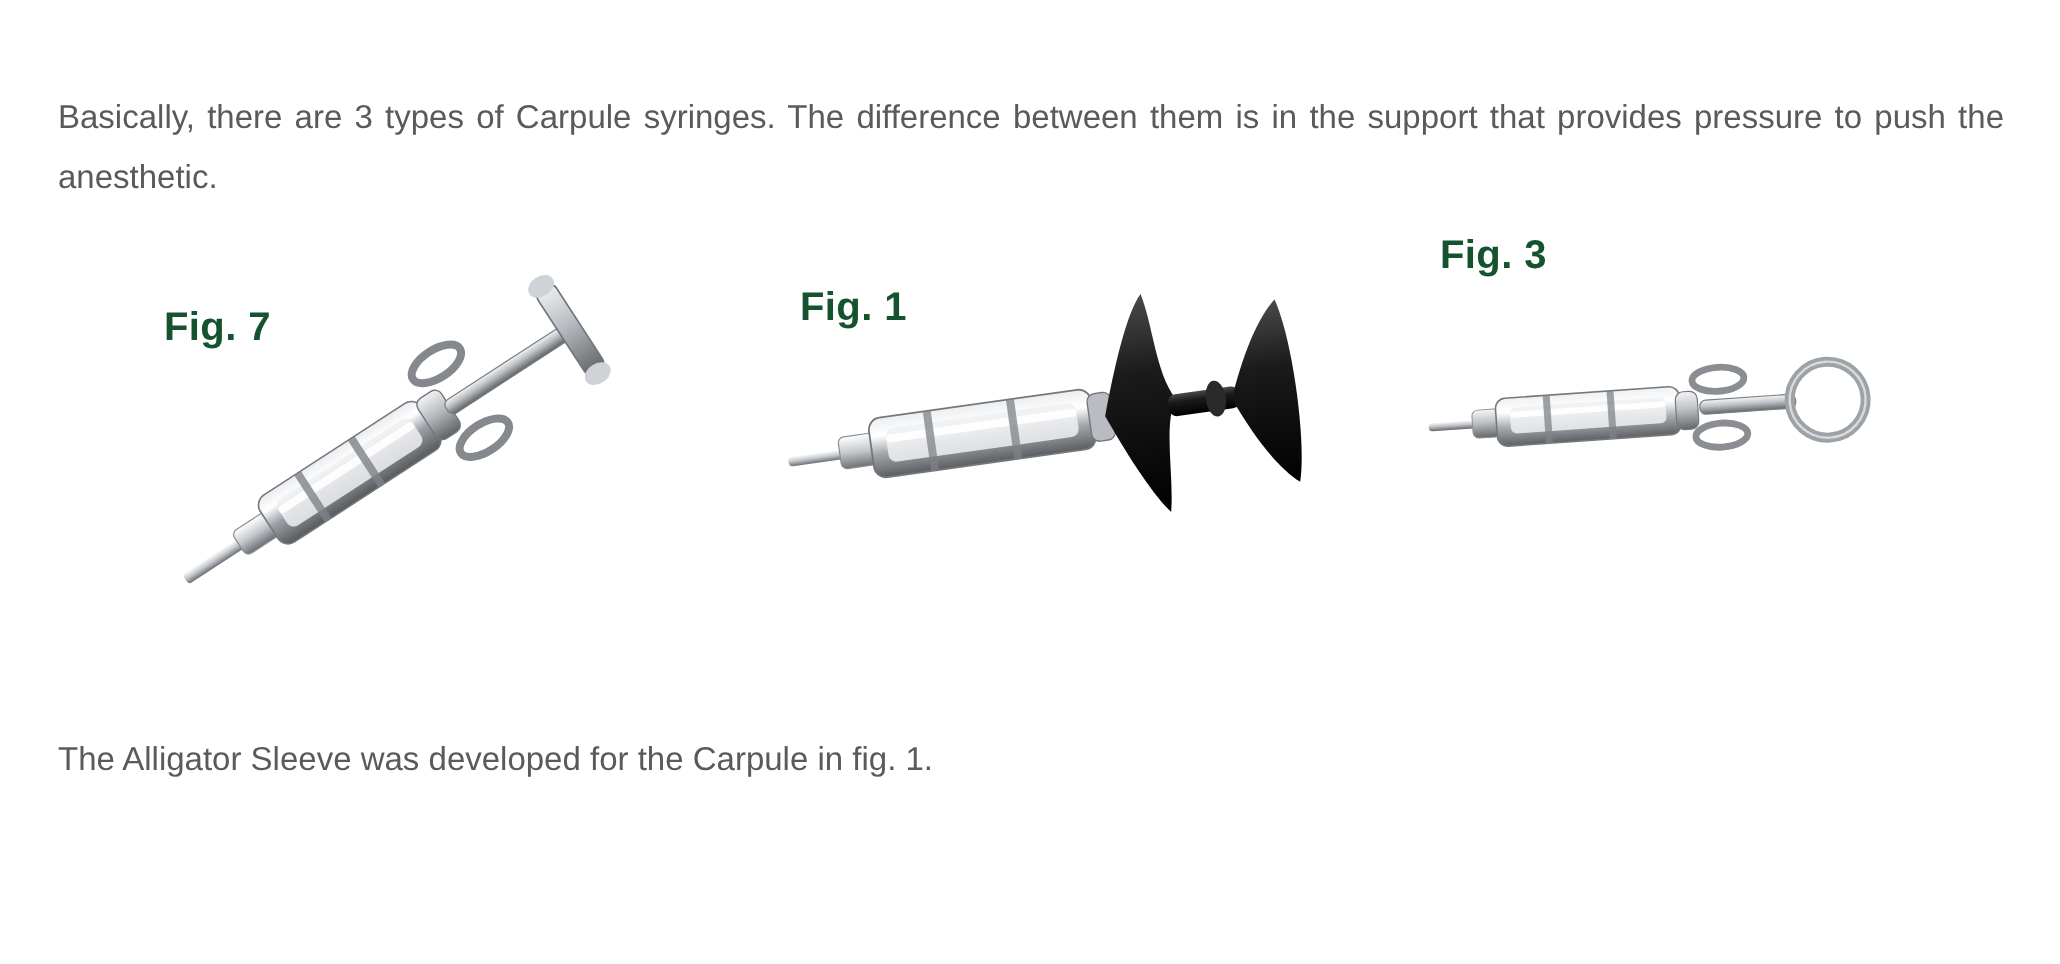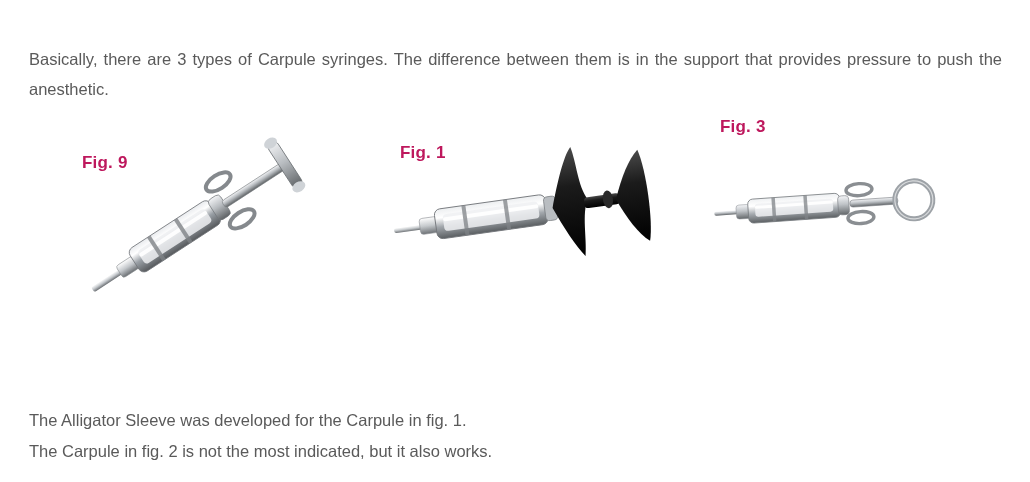--- a/index.html
+++ b/index.html
@@ -34,23 +34,23 @@
     left: 0;
     top: 100px;
     width: 1030px;
     height: 240px;
   }
   .fig {
     position: absolute;
   }
   .fig-label {
     position: absolute;
-    font-size: 17px;
+    font-size: 20px;
     font-weight: bold;
-    color: #be185d;
+    color: #14532d;
     letter-spacing: 0.2px;
     text-align: right;
   }
   #fig1 { left: 60px; top: 20px; width: 280px; height: 200px; }
   #fig1 .fig-label { left: 22px; top: 33px; }
   #fig2 { left: 385px; top: 18px; width: 280px; height: 170px; }
   #fig2 .fig-label { left: 15px; top: 25px; }
   #fig3 { left: 700px; top: 5px; width: 280px; height: 160px; }
   #fig3 .fig-label { left: 20px; top: 12px; }
 
@@ -61,38 +61,37 @@
   }
 
   .outro {
     position: absolute;
     left: 29px;
     top: 365px;
     width: 980px;
     font-size: 16.5px;
     line-height: 31px;
     color: #5a5a5a;
-    margin-top: 40px;
   }
   .outro-line {
     display: block;
     white-space: nowrap;
   }
 </style>
 </head>
 <body>
 
 <div class="page">
 
   <p class="intro">Basically, there are 3 types of Carpule syringes. The difference between them is in the support that provides pressure to push the anesthetic.</p>
 
   <div class="figures">
 
     <div class="fig" id="fig1">
-      <span class="fig-label">Fig. 9</span>
+      <span class="fig-label">Fig. 7</span>
       <svg class="syringe-svg" width="280" height="200" viewBox="0 0 280 200">
         <defs>
           <linearGradient id="g1body" x1="0" y1="0" x2="0" y2="1">
             <stop offset="0%" stop-color="#e9ebee"></stop>
             <stop offset="25%" stop-color="#ffffff"></stop>
             <stop offset="55%" stop-color="#9aa0a6"></stop>
             <stop offset="100%" stop-color="#56595c"></stop>
           </linearGradient>
           <linearGradient id="g1bar" x1="0" y1="0" x2="0" y2="1">
             <stop offset="0%" stop-color="#f2f3f5"></stop>
@@ -211,16 +210,15 @@
           <circle cx="214" cy="100" r="19" fill="none" stroke="#9da2a7" stroke-width="5"></circle>
           <circle cx="214" cy="100" r="19" fill="none" stroke="#ffffff" stroke-width="1.2" opacity="0.6"></circle>
         </g>
       </svg>
     </div>
 
   </div>
 
   <div class="outro">
     <span class="outro-line">The Alligator Sleeve was developed for the Carpule in fig. 1.</span>
-    <span class="outro-line">The Carpule in fig. 2 is not the most indicated, but it also works.</span>
   </div>
 
 </div>
 
 </body></html>

